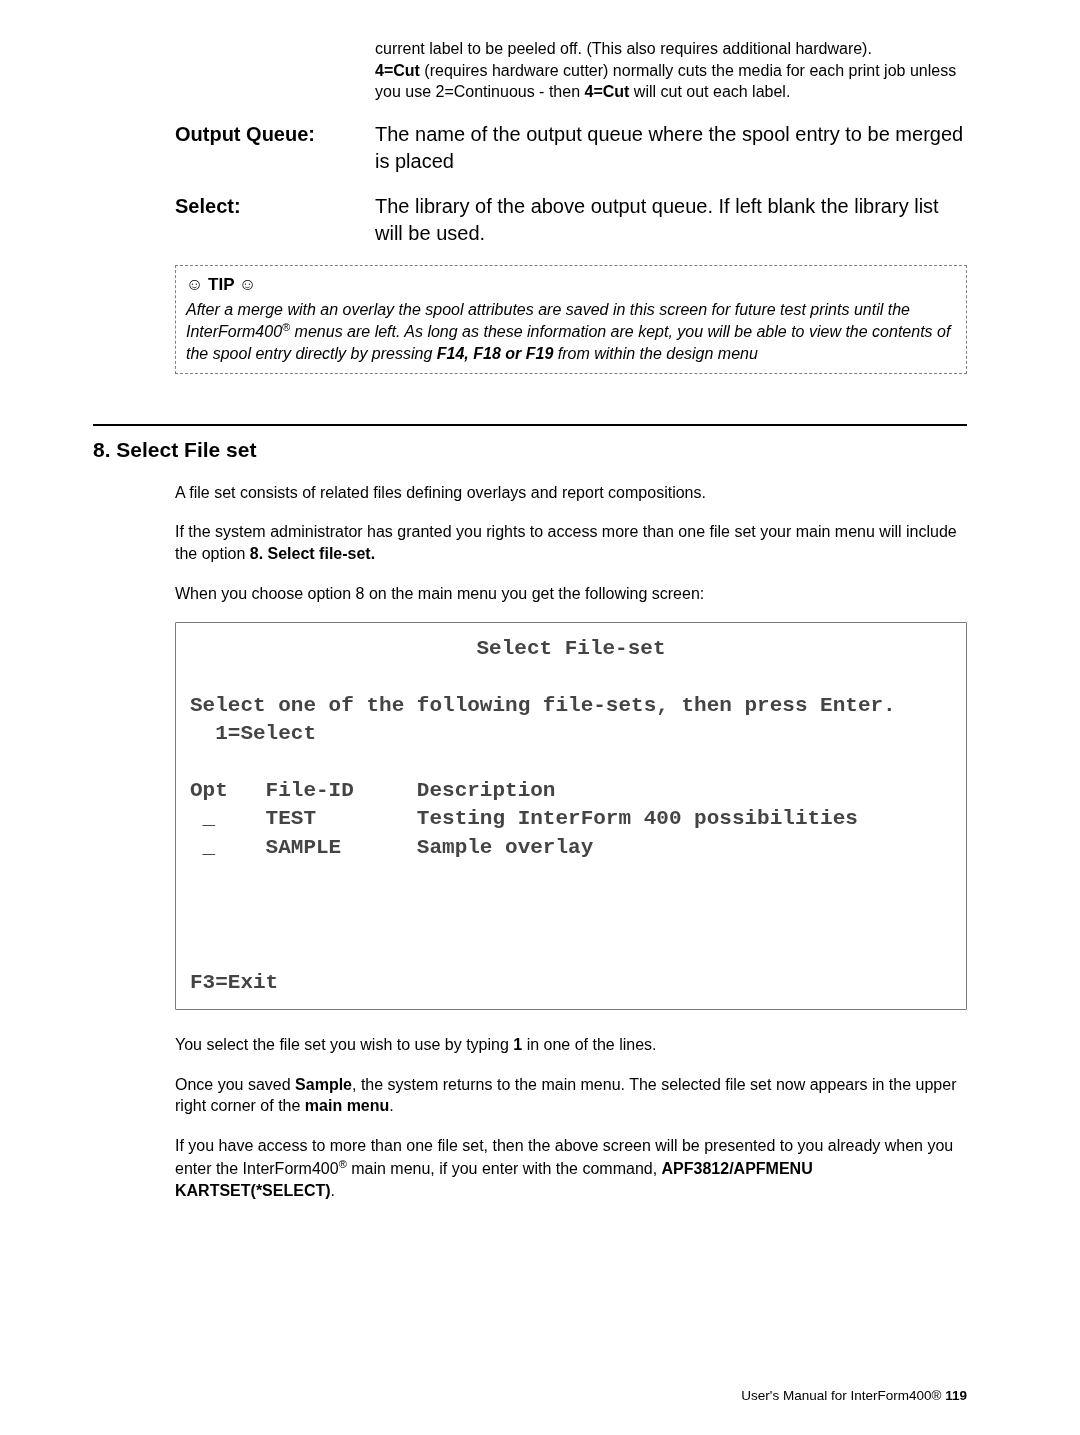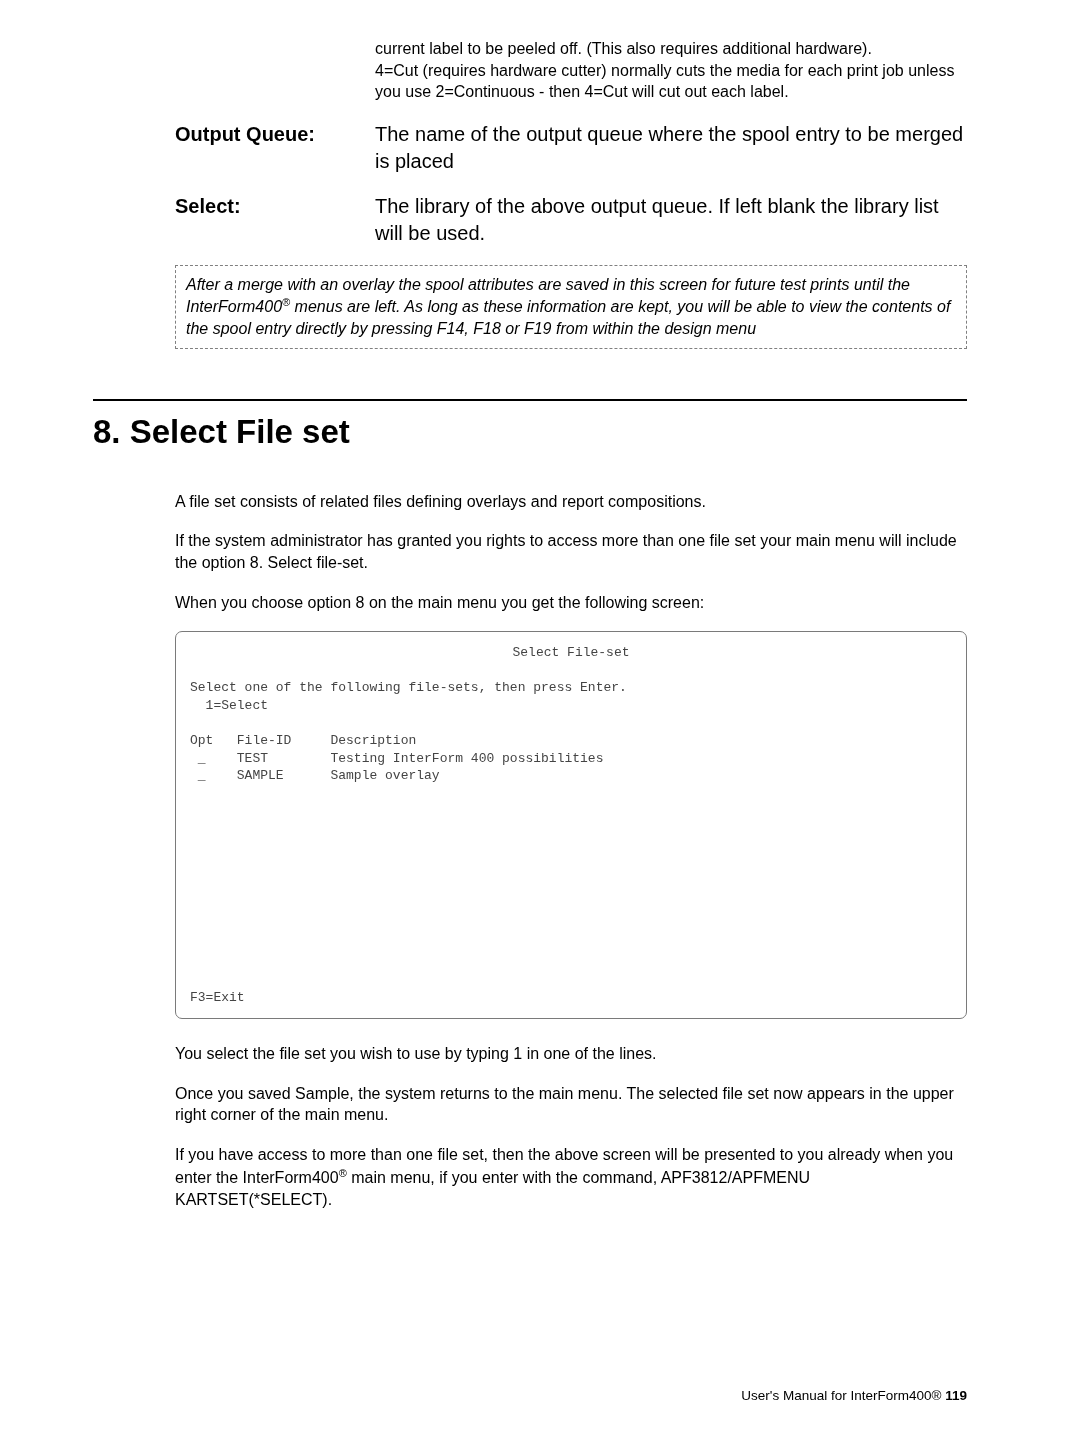--- a/index.html
+++ b/index.html
@@ -29,21 +29,21 @@
     }
     .def-text {
       flex: 1;
     }
     .continuation {
       margin-left: 200px;
       font-size: 16px;
       line-height: 1.35;
       margin-bottom: 18px;
     }
-    .bold { font-weight: normal; }
+    .bold { font-weight: bold; }
     .tip-box {
       border: 1px dashed #808080;
       padding: 8px 10px 8px 10px;
       margin-top: 4px;
       font-size: 16px;
       line-height: 1.35;
     }
     .tip-title {
       font-weight: bold;
       font-size: 17px;
@@ -53,43 +53,44 @@
       font-style: italic;
     }
     .tip-text .sup { font-size: 11px; vertical-align: super; }
     .section-rule {
       border: none;
       border-top: 2px solid #000000;
       margin: 50px 0 12px -82px;
       width: calc(100% + 82px);
     }
     .section-title {
-      font-size: 33px;
+      font-size: 21px;
       font-weight: bold;
       margin-left: -82px;
-      margin-bottom: 40px;
+      margin-bottom: 20px;
     }
     .body-p {
       font-size: 16px;
       line-height: 1.35;
       margin-bottom: 18px;
     }
     .screen-box {
       border: 1px solid #7a7a7a;
-      border-radius: 7px;
+      border-radius: 1px;
       padding: 12px 14px 12px 14px;
       font-family: "Courier New", Courier, monospace;
-      font-size: 13px;
+      font-size: 21px;
       color: #444444;
       line-height: 1.35;
       white-space: pre;
       margin-bottom: 24px;
       height: 388px;
       box-sizing: border-box;
       position: relative;
+      font-weight: bold;
     }
     .screen-centered {
       text-align: center;
       display: block;
     }
     .footer {
       position: absolute;
       bottom: 32px;
       right: 95px;
       font-size: 13.5px;
@@ -110,20 +111,23 @@
     <div class="def-label">Output Queue:</div>
     <div class="def-text">The name of the output queue where the spool entry to be merged is placed</div>
   </div>
 
   <div class="def-row">
     <div class="def-label">Select:</div>
     <div class="def-text">The library of the above output queue. If left blank the library list will be used.</div>
   </div>
 
   <div class="tip-box">
+    <div class="tip-title">
+      <span>☺ </span><span>TIP</span><span> ☺</span>
+    </div>
     <div class="tip-text">
       <span> After a merge with an overlay the spool attributes are saved in this screen for future test prints until the InterForm400</span><span class="sup">®</span><span> menus are left. As long as these information are kept, you will be able to view the contents of the spool entry directly by pressing </span><span class="bold" style="font-style: italic;">F14, F18 or F19</span><span> from within the design menu</span>
     </div>
   </div>
 
   <hr class="section-rule">
 
   <div class="section-title">8. Select File set</div>
 
   <div class="body-p">A file set consists of related files defining overlays and report compositions.</div>

